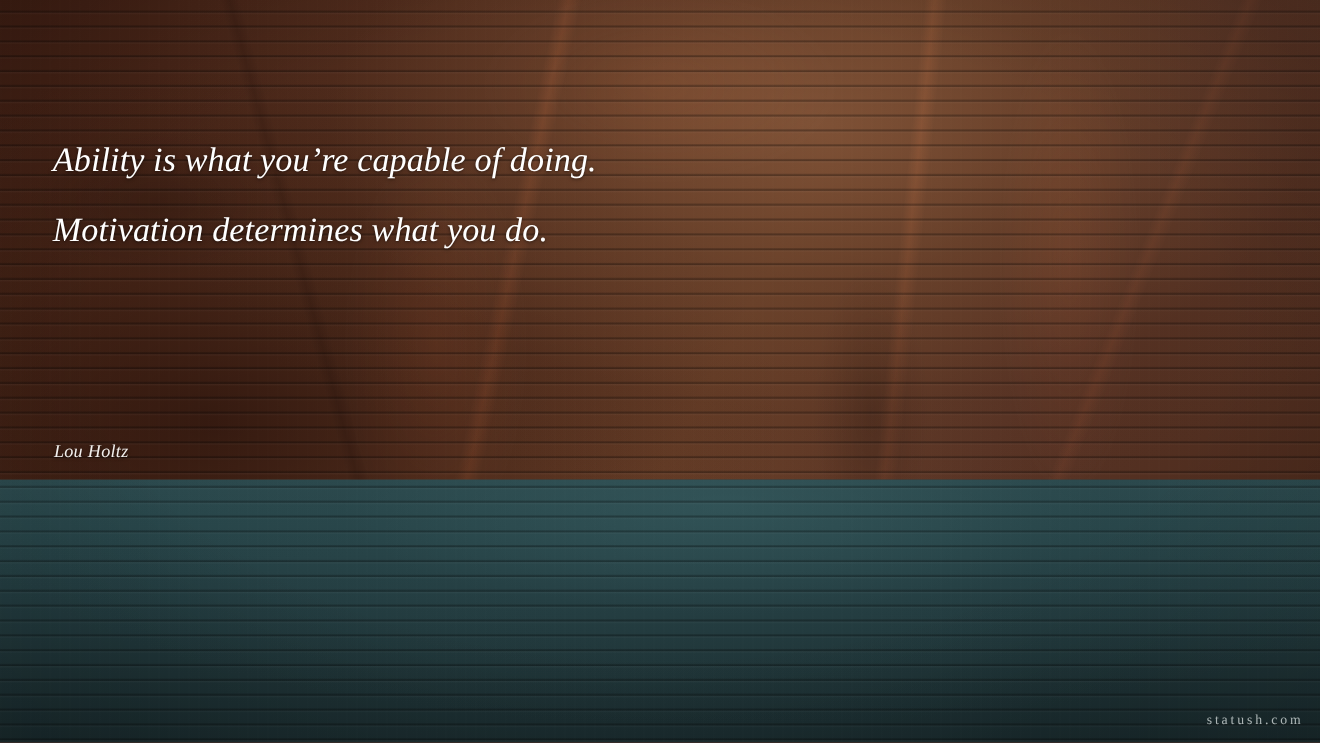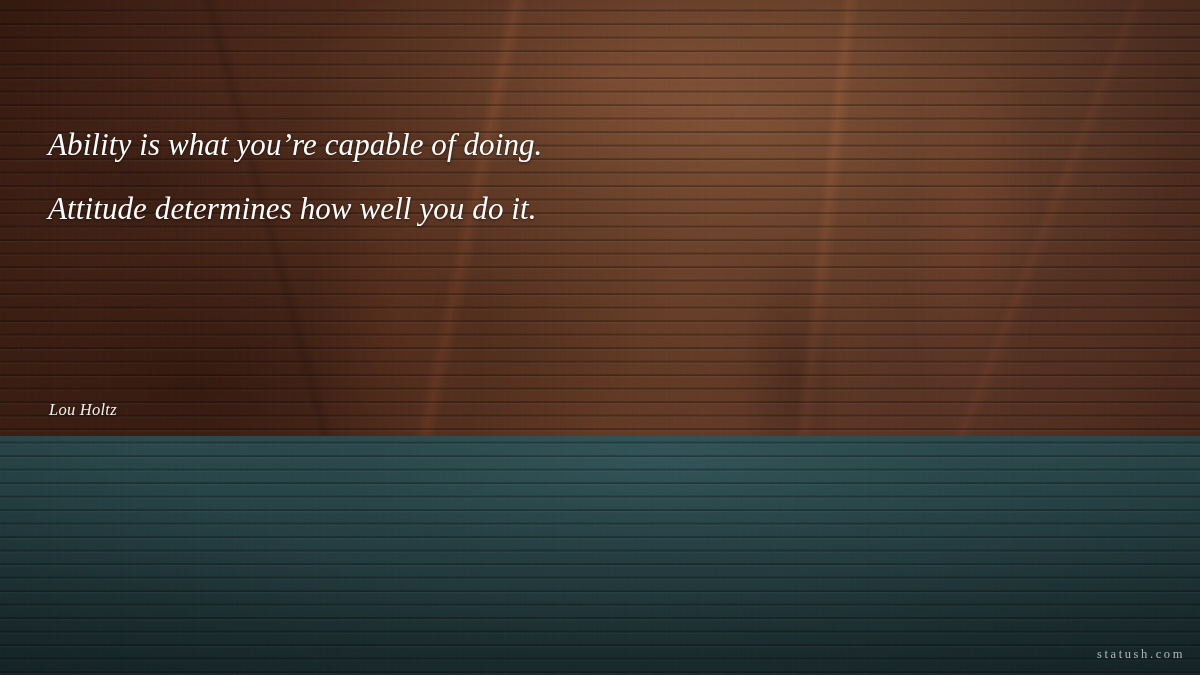--- a/index.html
+++ b/index.html
@@ -188,21 +188,21 @@
   <div class="crumple"></div>
   <div class="creases"></div>
   <div class="stripes"></div>
   <div class="weave"></div>
   <div class="vignette"></div>
 
   <div class="content">
 
     <div class="quote-block">
       <div class="quote-line">Ability is what you’re capable of doing.</div>
-      <div class="quote-line">Attitude determines how well you do it.</div>
+      <div class="quote-line">Motivation determines what you do.</div>
     </div>
 
     <div class="author">Lou Holtz</div>
 
     <div class="watermark">statush.com</div>
 
   </div>
 </div>
 
 </body></html>

